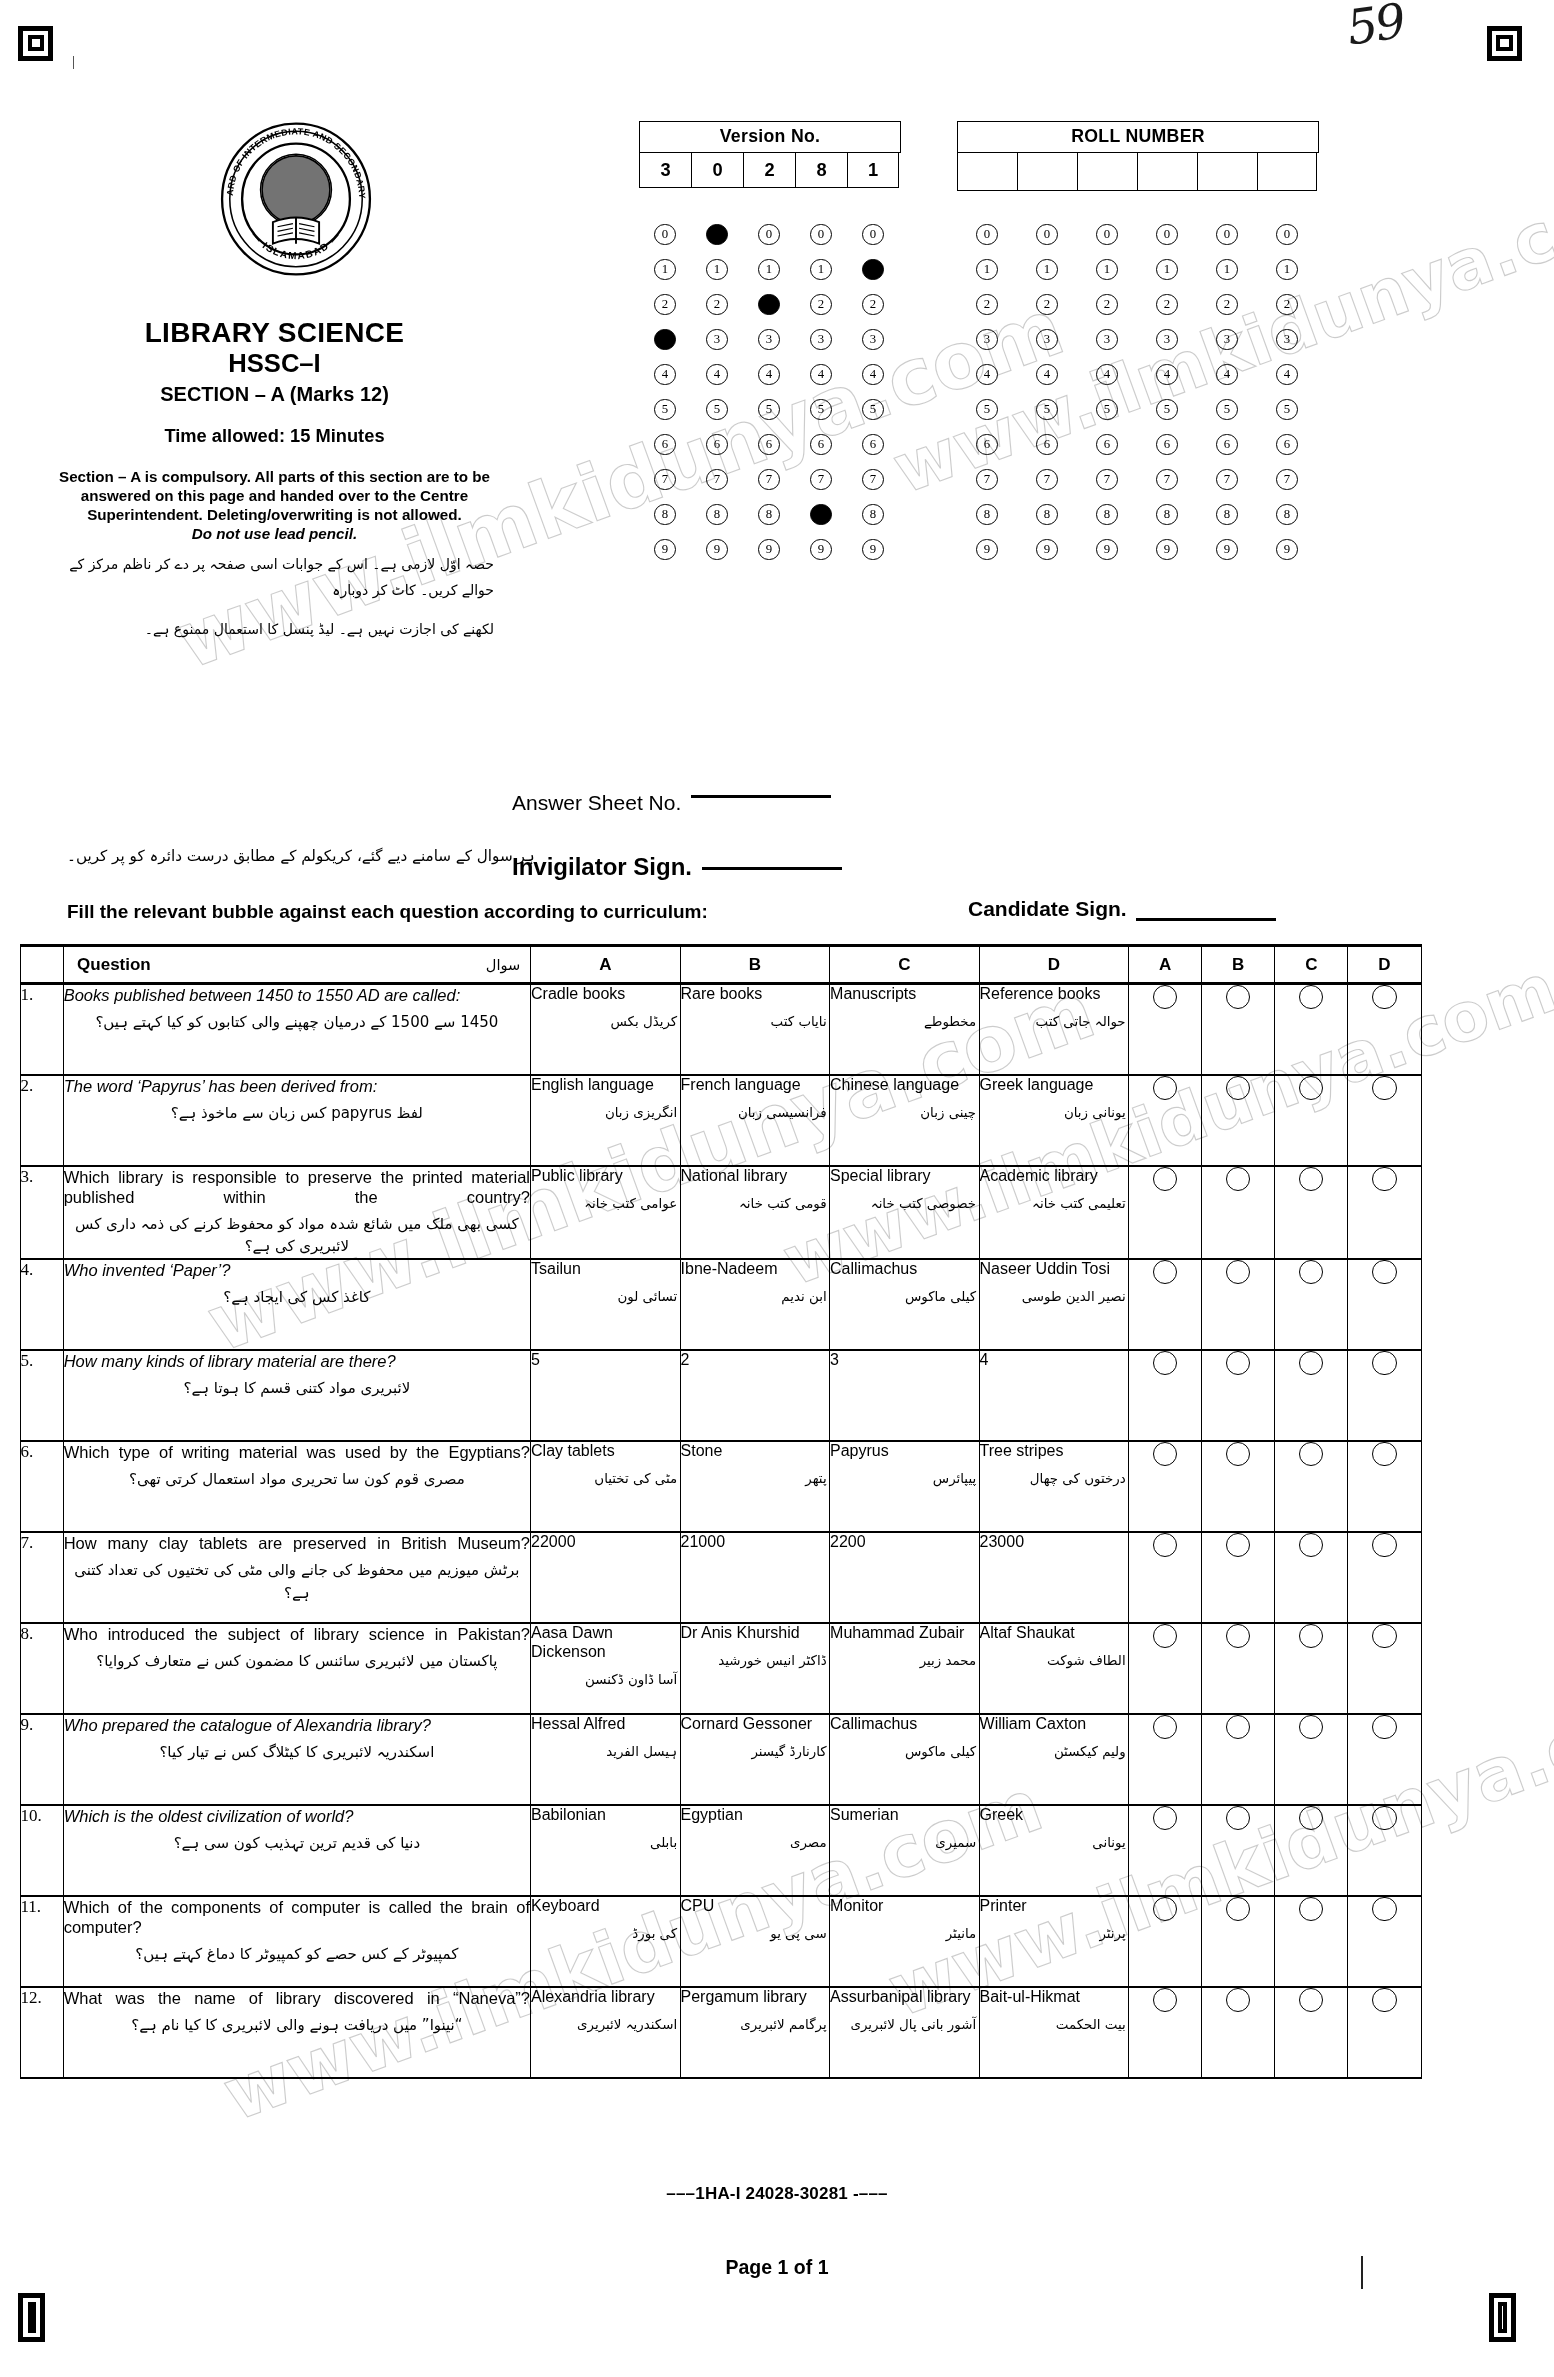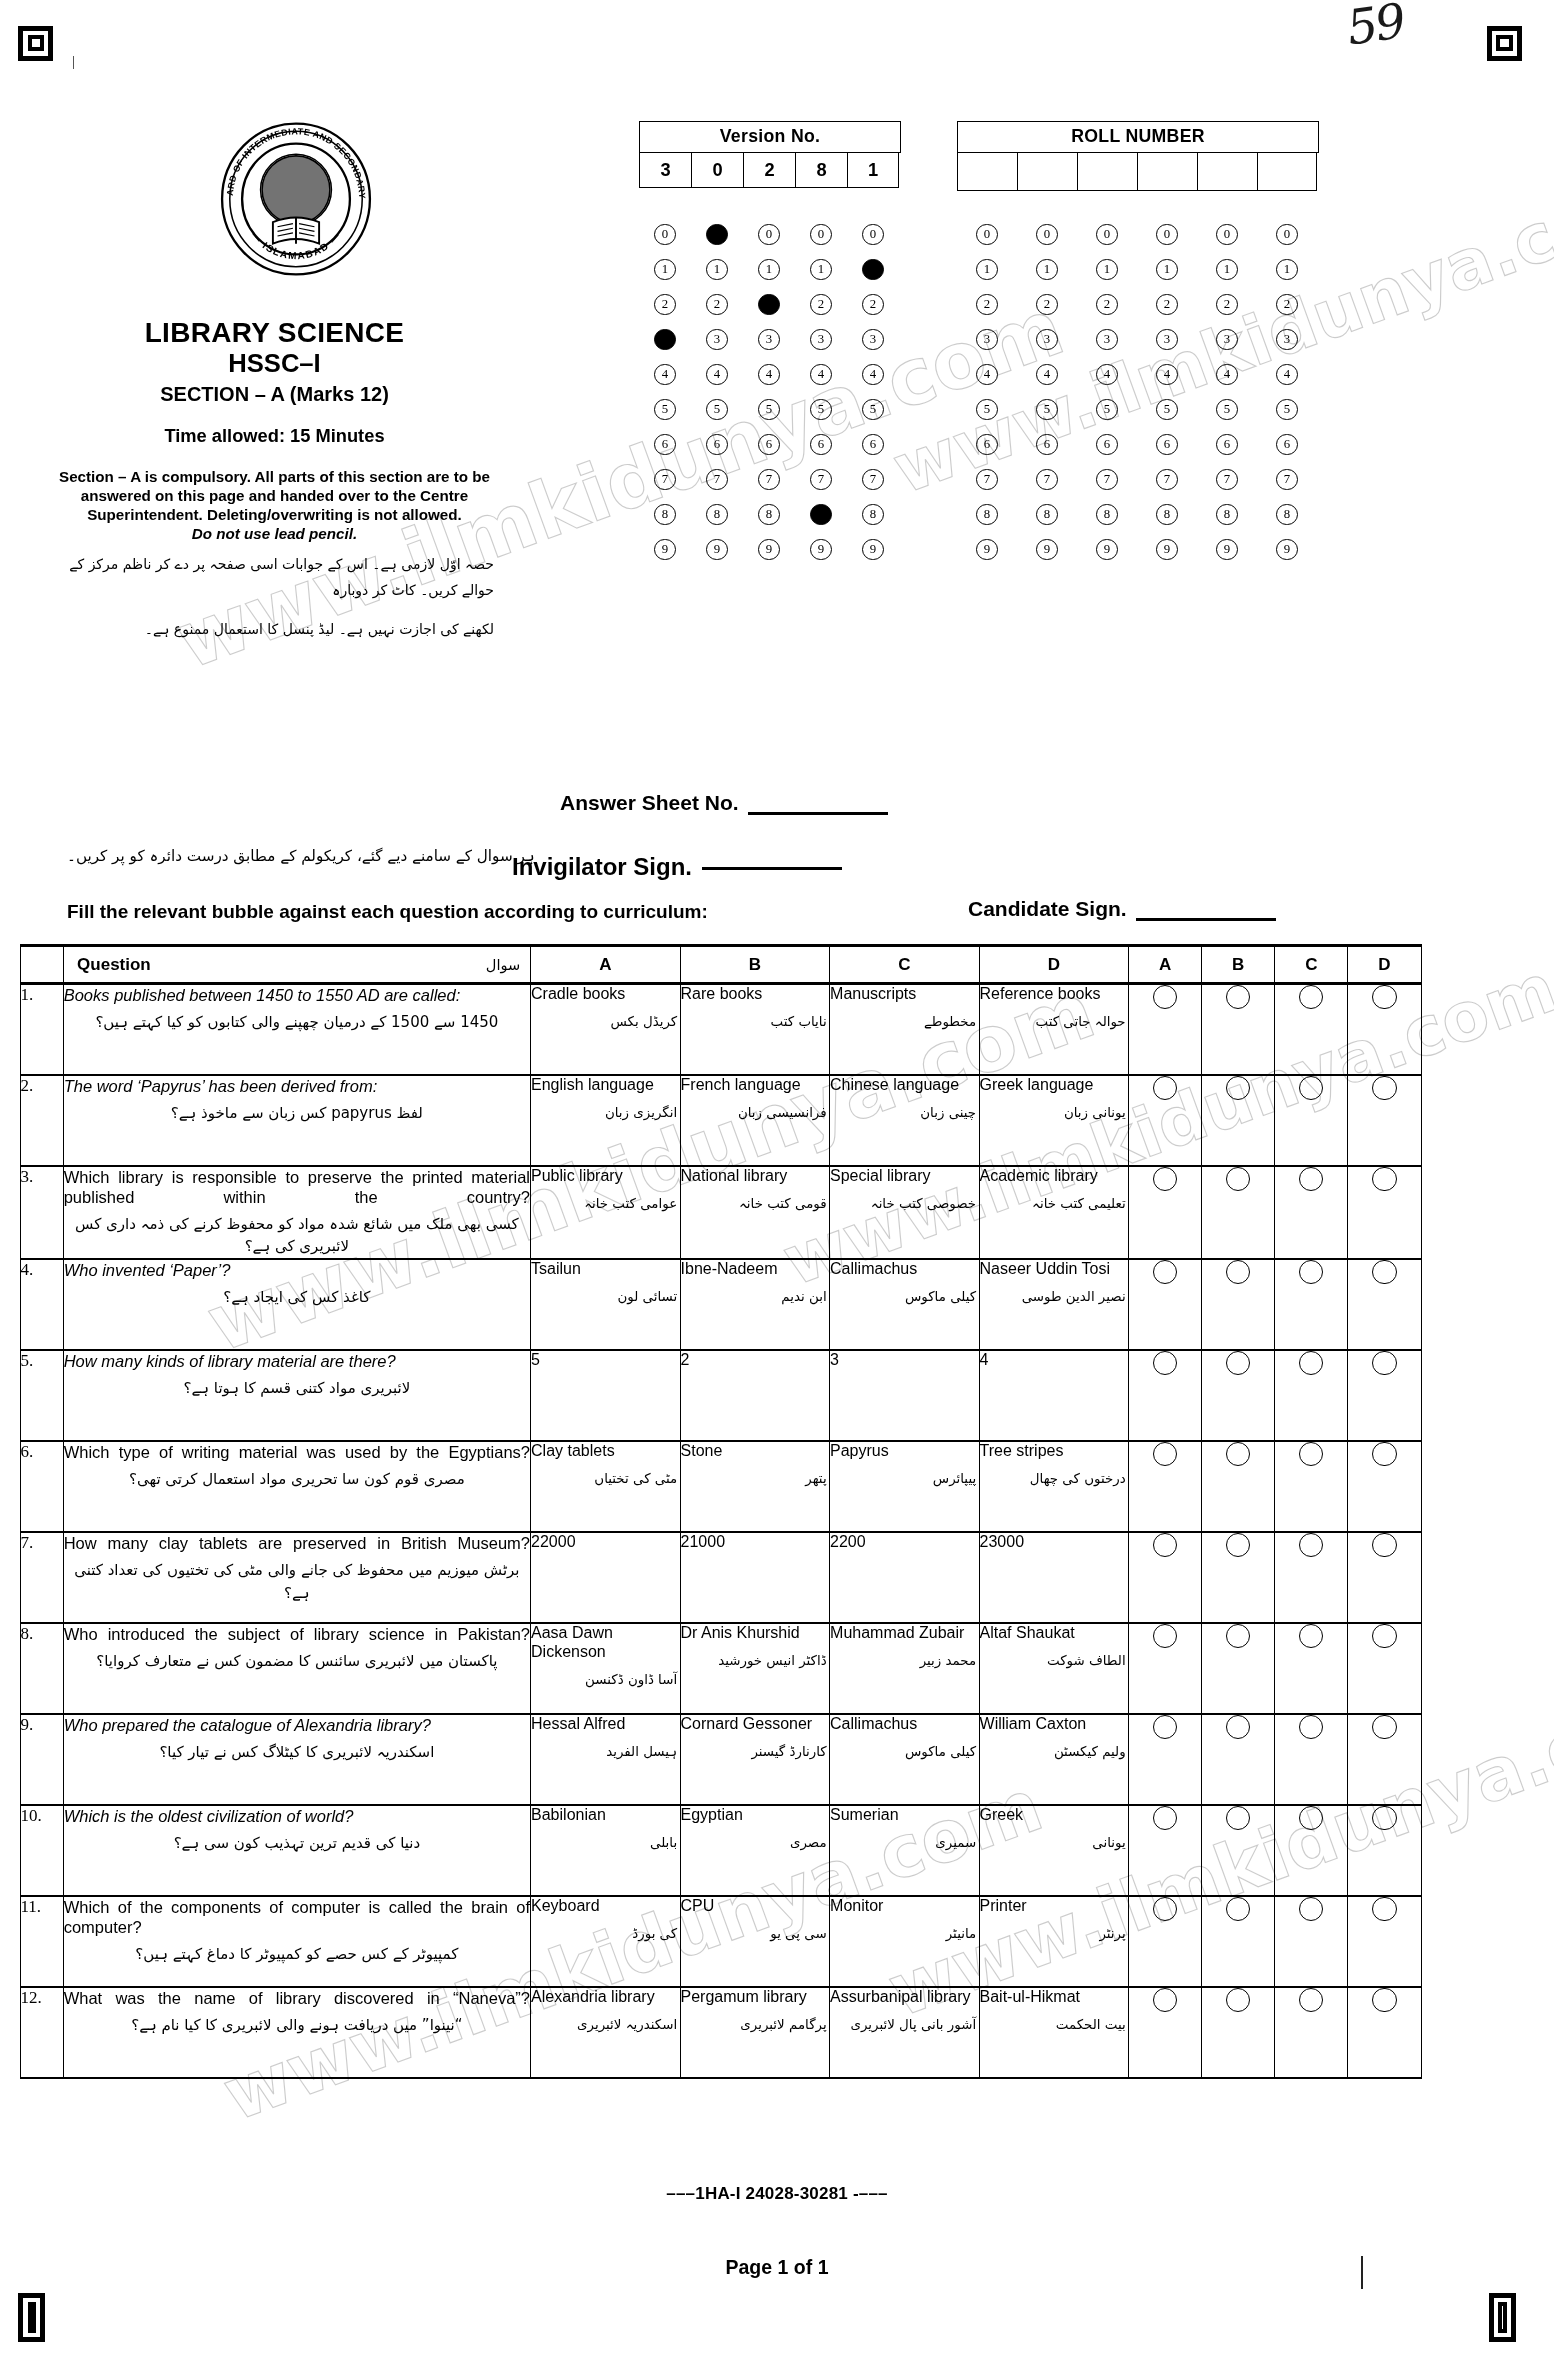--- a/index.html
+++ b/index.html
@@ -173,24 +173,23 @@
   .version-bubbles { left: 639px; top: 224px; }
   .version-bubbles .bub { width: 52px; margin-bottom: 13.7px; }
   .roll-bubbles { left: 957px; top: 224px; }
   .roll-bubbles .bub { width: 60px; margin-bottom: 13.7px; }
 
   
   .answer-sheet-line {
     position: absolute;
     left: 512px; top: 791px;
     font-size: 21px;
-    font-weight: bold;
+    font-weight: normal;
     display: flex;
-    align-items: flex-end;
-    margin-left: 48px;
+    align-items: flex-start;
   }
   .blank-rule {
     display: inline-block;
     border-bottom: 3px solid #000;
     width: 140px;
     margin-left: 9.8px;
     height: 3.7px;
   }
   .invigilator-line {
     position: absolute;

